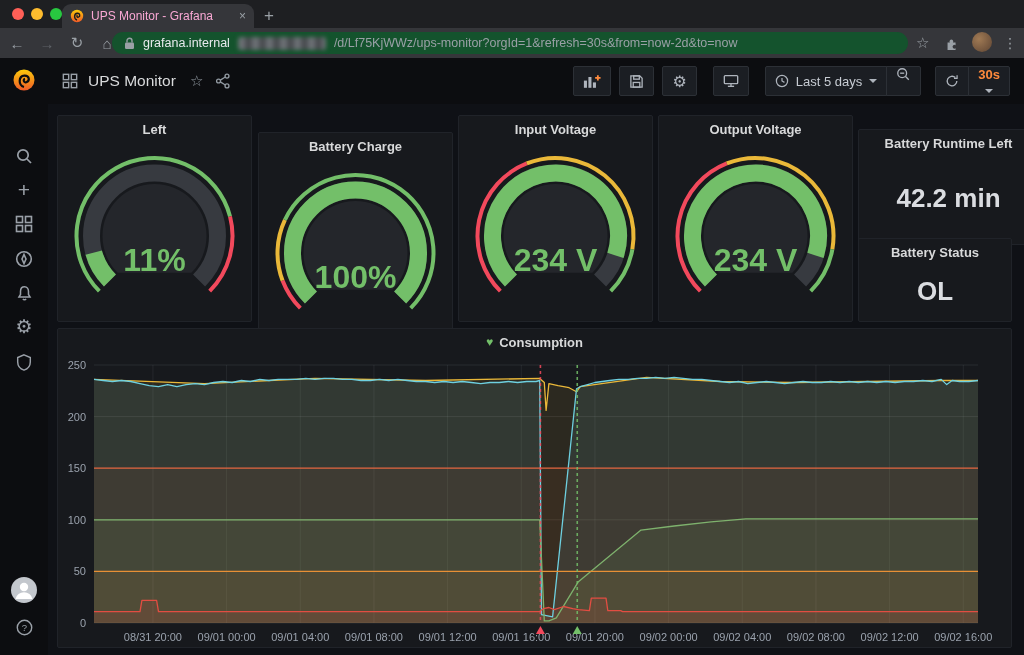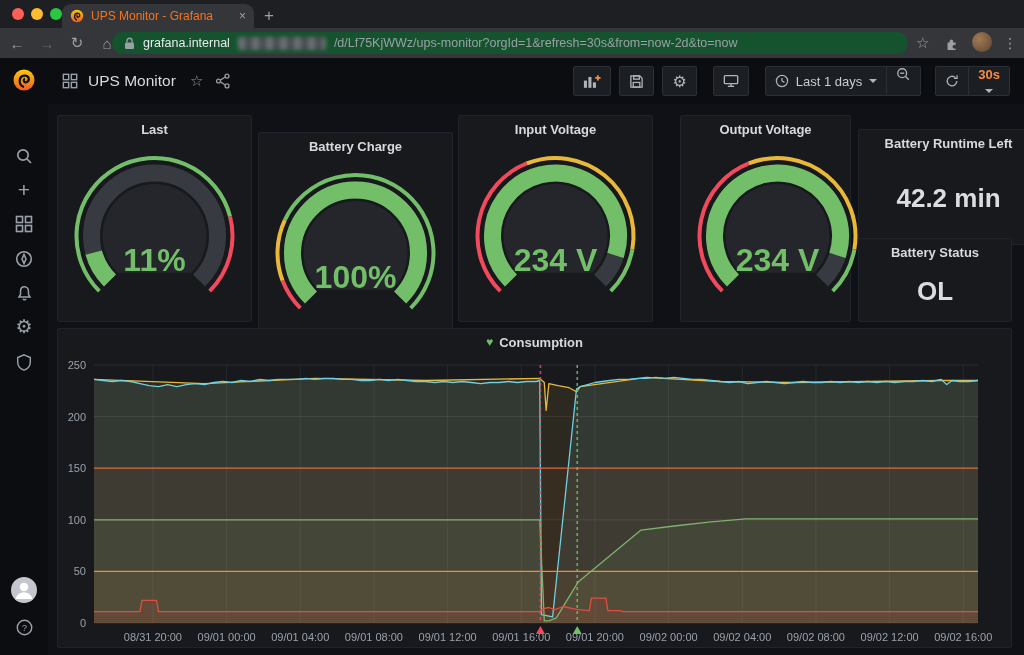--- a/index.html
+++ b/index.html
@@ -7,21 +7,21 @@
     font-family:"Liberation Sans",sans-serif;}
   #stage{position:relative;width:1024px;height:655px;}
   .abs{position:absolute;}
   svg{font-family:"Liberation Sans",sans-serif;}
 
   
   .tabbar{left:0;top:0;width:1024px;height:28px;background:#1e1f22;}
   .tl{position:absolute;top:8px;width:12px;height:12px;border-radius:50%;}
   .tab{position:absolute;left:62px;top:4px;width:192px;height:24px;background:#35363a;
     border-radius:9px 9px 0 0;display:flex;align-items:center;padding:0 8px;gap:7px;}
-  .tab-title{flex:1;font-size:12px;color:#f97316;white-space:nowrap;overflow:hidden;text-overflow:ellipsis;}
+  .tab-title{flex:1;font-size:12px;color:#f9a8d4;white-space:nowrap;overflow:hidden;text-overflow:ellipsis;}
   .tab-close{color:#9aa0a6;font-size:12px;line-height:1;cursor:default;}
   .newtab{position:absolute;left:264px;top:5px;color:#9aa0a6;font-size:17px;line-height:22px;}
   .toolbar{left:0;top:28px;width:1024px;height:30px;background:#35363a;display:flex;align-items:center;}
   .nav-ico{width:26px;text-align:center;color:#9aa0a6;font-size:15px;margin-left:4px;}
   .nav-ico.dim{color:#5f6368;}
   .pill{position:absolute;left:112px;top:4px;width:796px;height:22px;background:#14532d;border-radius:11px;
     display:flex;align-items:center;gap:8px;padding:0 12px;}
   .url-host{color:#e8eaed;font-size:12.5px;}
   .url-path{color:#9aa0a6;font-size:12.5px;white-space:nowrap;}
   .redacted{width:88px;height:13px;border-radius:3px;background:repeating-linear-gradient(90deg,#6b6f74 0 7px,#4a4d51 7px 14px);filter:blur(2px);}
@@ -206,21 +206,21 @@
         <rect x="1.5" y="1.5" width="15" height="9" rx="1"></rect>
           <line x1="9" y1="10.5" x2="9" y2="13"></line>
           <line x1="5.5" y1="13.5" x2="12.5" y2="13.5"></line>
         </svg>
     </span>
     <span class="gbtn joinl" style="margin-left:16px">
       <svg width="14" height="14" viewBox="0 0 16 16" fill="none" stroke="#aeb4bc" stroke-width="1.4">
         <circle cx="8" cy="8" r="6.4"></circle>
           <path d="M8 4.5 V8 L10.8 9.6"></path>
         </svg>
-      <span class="lbl">Last 1 days</span>
+      <span class="lbl">Last 5 days</span>
       <span class="chev"></span>
     </span>
     <span class="gbtn join">
       <svg width="15" height="15" viewBox="0 0 17 17" fill="none" stroke="#aeb4bc" stroke-width="1.5">
         <circle cx="7" cy="7" r="5"></circle>
           <line x1="10.8" y1="10.8" x2="14.5" y2="14.5"></line>
           <line x1="4.7" y1="7" x2="9.3" y2="7"></line>
         </svg>
     </span>
     <span class="gbtn joinl" style="margin-left:14px">
@@ -231,21 +231,21 @@
     </span>
     <span class="gbtn join">
       <span class="orange">30s</span>
       <span class="chev"></span>
     </span>
   </div>
 
   <div class="abs g-content">
 
     <div class="panel" style="left:9px;top:11px;width:195px;height:207px">
-      <div class="ptitle">Last</div>
+      <div class="ptitle">Left</div>
       <svg class="gauge-svg" width="193" height="176" viewBox="0 0 193 176">
           <path d="M 59.73044737829952 130.76955262170048 A 52 52 0 1 1 133.2868757818825 130.75222129624748 Z" fill="#24262b"></path>
           <path d="M 51.952272785247494 138.54772721475248 A 63 63 0 1 1 141.06871488958842 138.52672964737675" stroke="#373a40" stroke-width="17" fill="none"></path>
           <path d="M 51.952272785247494 138.54772721475248 A 63 63 0 0 1 35.732882637158724 110.6240021478185" stroke="#73BF69" stroke-width="17" fill="none"></path>
           <path d="M 41.34567106744928 149.1543289325507 A 78 78 0 1 1 172.04948656803322 74.60218880114132" stroke="#73BF69" stroke-width="4" fill="none"></path>
           <path d="M 172.04948656803322 74.60218880114132 A 78 78 0 0 1 151.68031367282376 149.1283319443712" stroke="#F2495C" stroke-width="4" fill="none"></path>
           <text x="96.5" y="129" text-anchor="middle" fill="#73BF69" font-size="32" font-weight="700">11%</text>
         </svg>
     </div>
     <div class="panel" style="left:210px;top:28px;width:195px;height:207px">
@@ -265,21 +265,21 @@
       <svg class="gauge-svg" width="193" height="176" viewBox="0 0 193 176">
           <path d="M 59.73044737829952 130.76955262170048 A 52 52 0 1 1 133.2868757818825 130.75222129624748 Z" fill="#24262b"></path>
           <path d="M 51.952272785247494 138.54772721475248 A 63 63 0 1 1 141.06871488958842 138.52672964737675" stroke="#373a40" stroke-width="17" fill="none"></path>
           <path d="M 51.952272785247494 138.54772721475248 A 63 63 0 1 1 156.41656052659468 113.46807064562168" stroke="#73BF69" stroke-width="17" fill="none"></path>
           <path d="M 41.34567106744928 149.1543289325507 A 78 78 0 0 1 67.7862848905951 21.477434100716394" stroke="#F2495C" stroke-width="4" fill="none"></path>
           <path d="M 67.7862848905951 21.477434100716394 A 78 78 0 0 1 173.33852744007237 107.41046982179395" stroke="#EAB839" stroke-width="4" fill="none"></path>
           <path d="M 173.33852744007237 107.41046982179395 A 78 78 0 0 1 151.68031367282376 149.1283319443712" stroke="#73BF69" stroke-width="4" fill="none"></path>
           <text x="96.5" y="129" text-anchor="middle" fill="#73BF69" font-size="32" font-weight="700">234 V</text>
         </svg>
     </div>
-    <div class="panel" style="left:632px;top:11px;width:171px;height:207px">
+    <div class="panel" style="left:610px;top:11px;width:195px;height:207px">
       <div class="ptitle">Output Voltage</div>
       <svg class="gauge-svg" width="193" height="176" viewBox="0 0 193 176">
           <path d="M 59.73044737829952 130.76955262170048 A 52 52 0 1 1 133.2868757818825 130.75222129624748 Z" fill="#24262b"></path>
           <path d="M 51.952272785247494 138.54772721475248 A 63 63 0 1 1 141.06871488958842 138.52672964737675" stroke="#373a40" stroke-width="17" fill="none"></path>
           <path d="M 51.952272785247494 138.54772721475248 A 63 63 0 1 1 156.41656052659468 113.46807064562168" stroke="#73BF69" stroke-width="17" fill="none"></path>
           <path d="M 41.34567106744928 149.1543289325507 A 78 78 0 0 1 67.7862848905951 21.477434100716394" stroke="#F2495C" stroke-width="4" fill="none"></path>
           <path d="M 67.7862848905951 21.477434100716394 A 78 78 0 0 1 173.33852744007237 107.41046982179395" stroke="#EAB839" stroke-width="4" fill="none"></path>
           <path d="M 173.33852744007237 107.41046982179395 A 78 78 0 0 1 151.68031367282376 149.1283319443712" stroke="#73BF69" stroke-width="4" fill="none"></path>
           <text x="96.5" y="129" text-anchor="middle" fill="#73BF69" font-size="32" font-weight="700">234 V</text>
         </svg>

